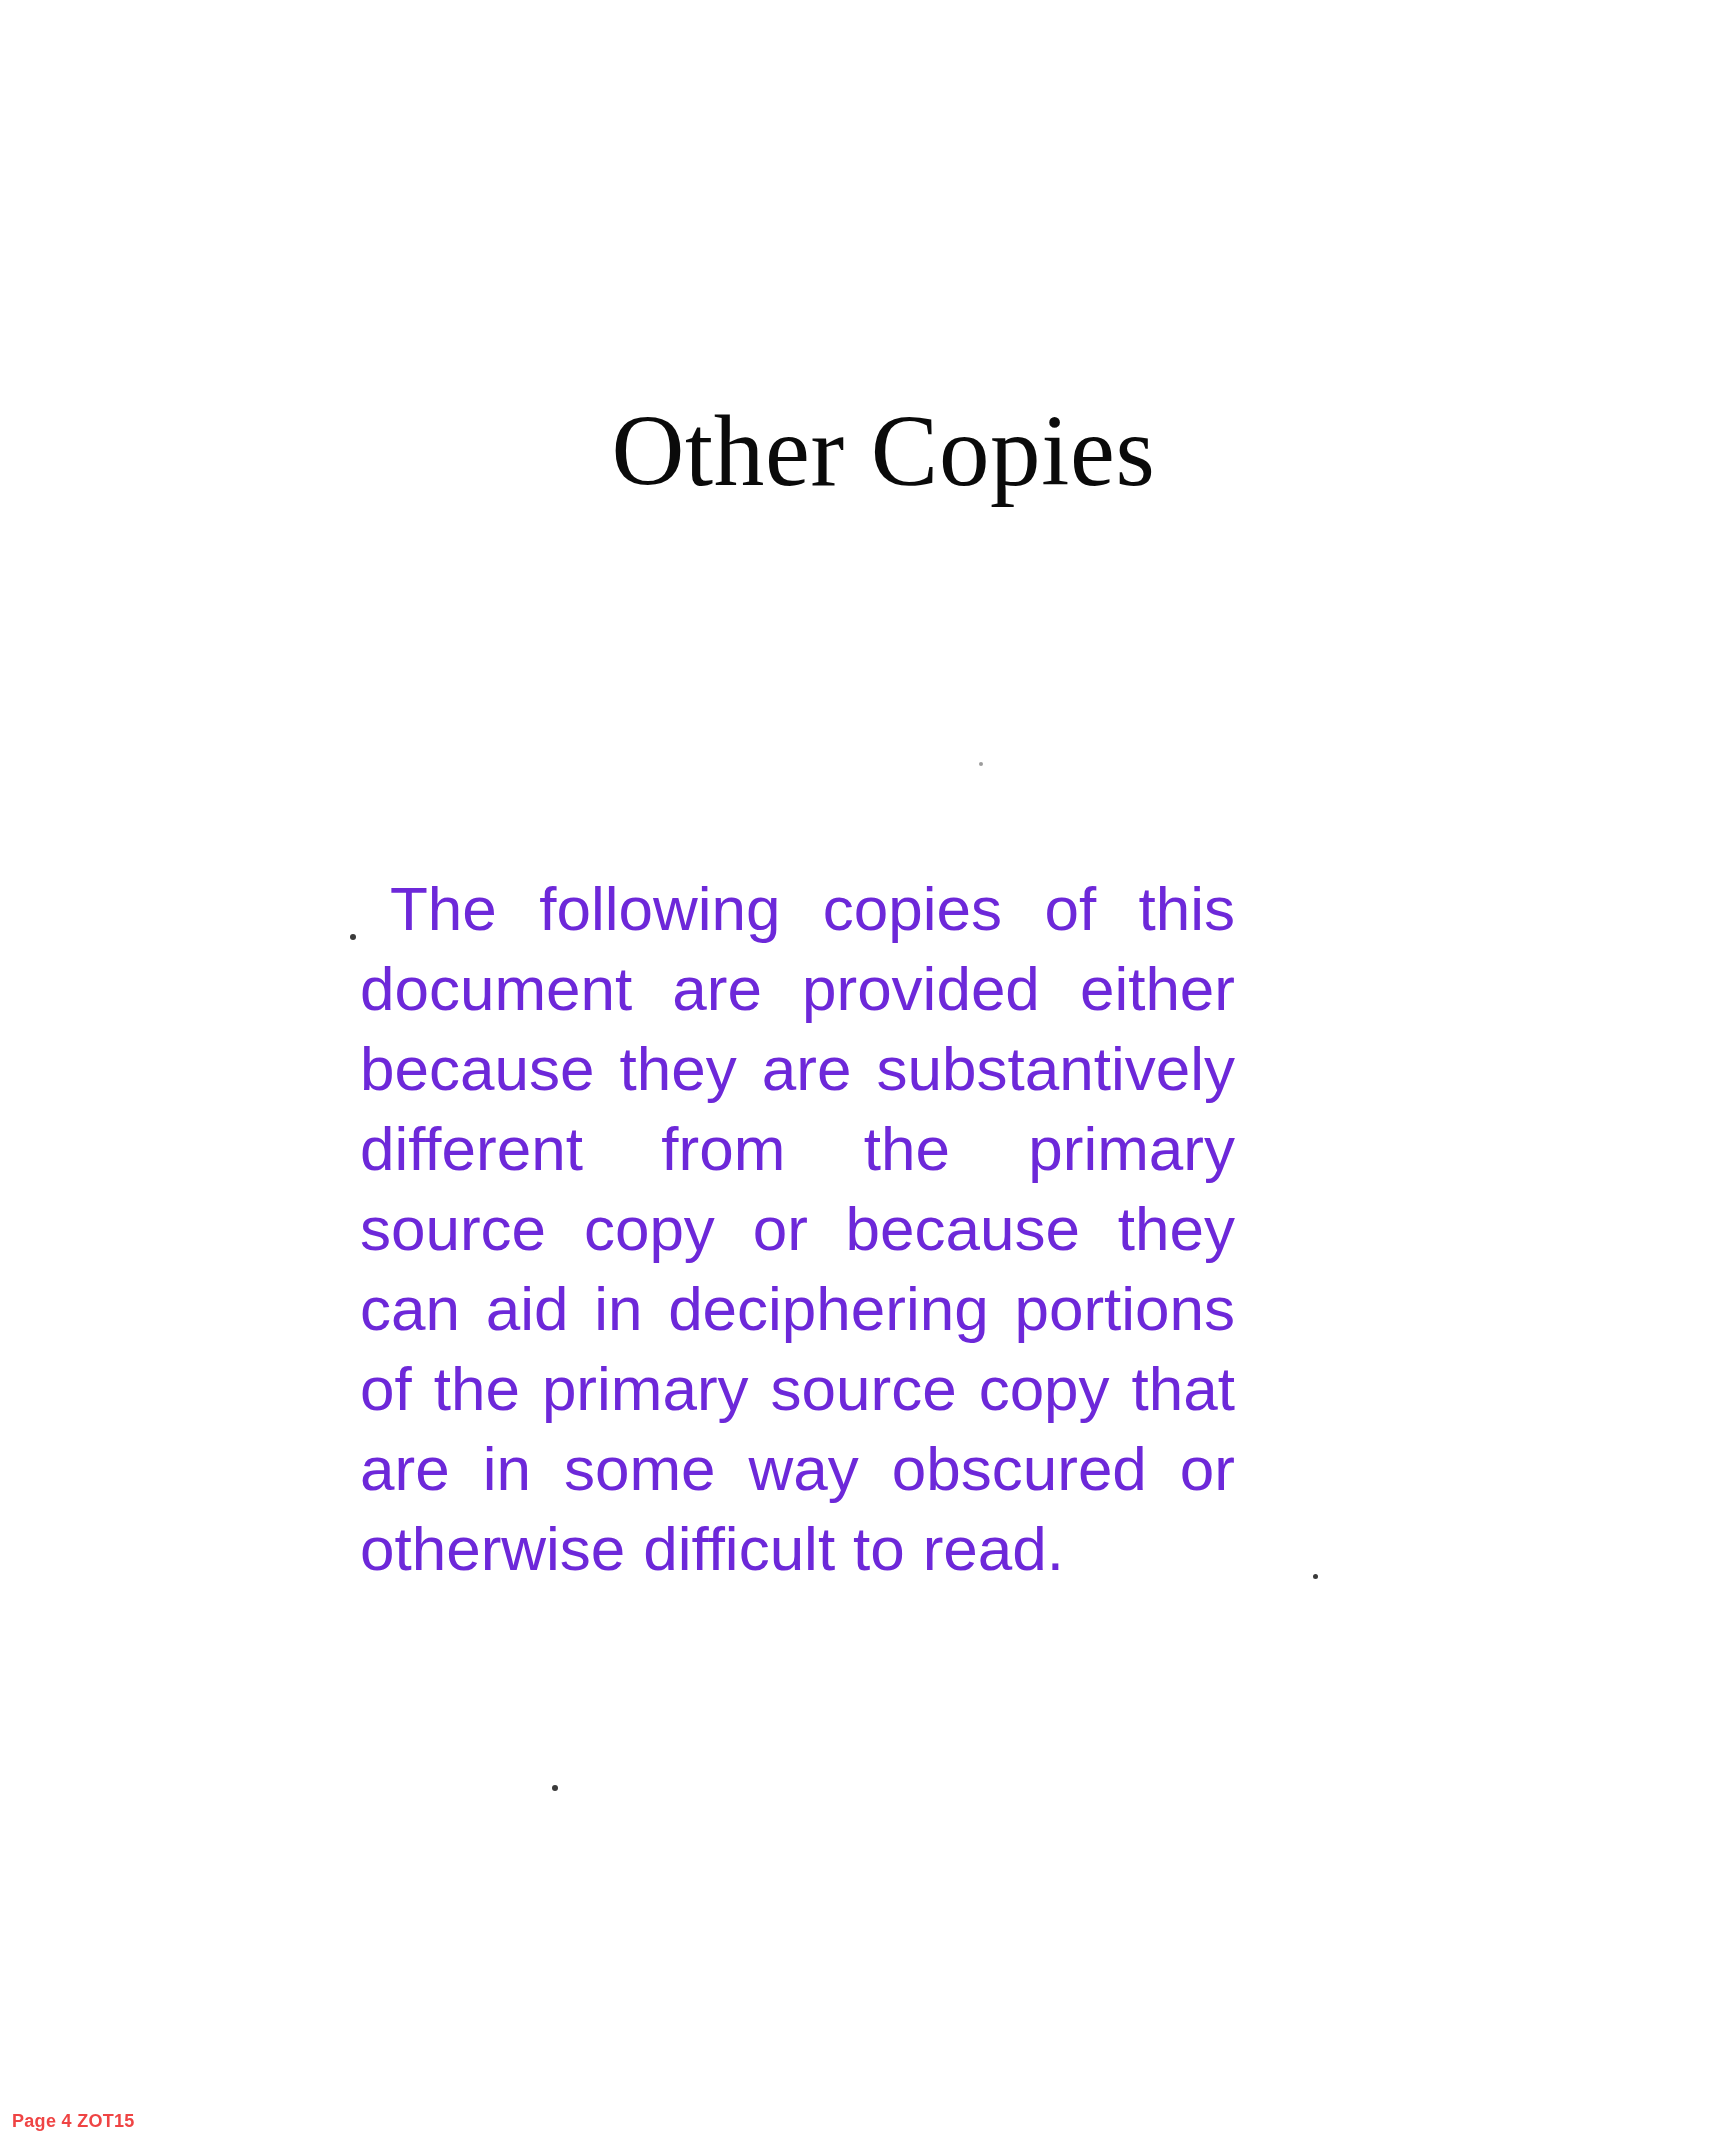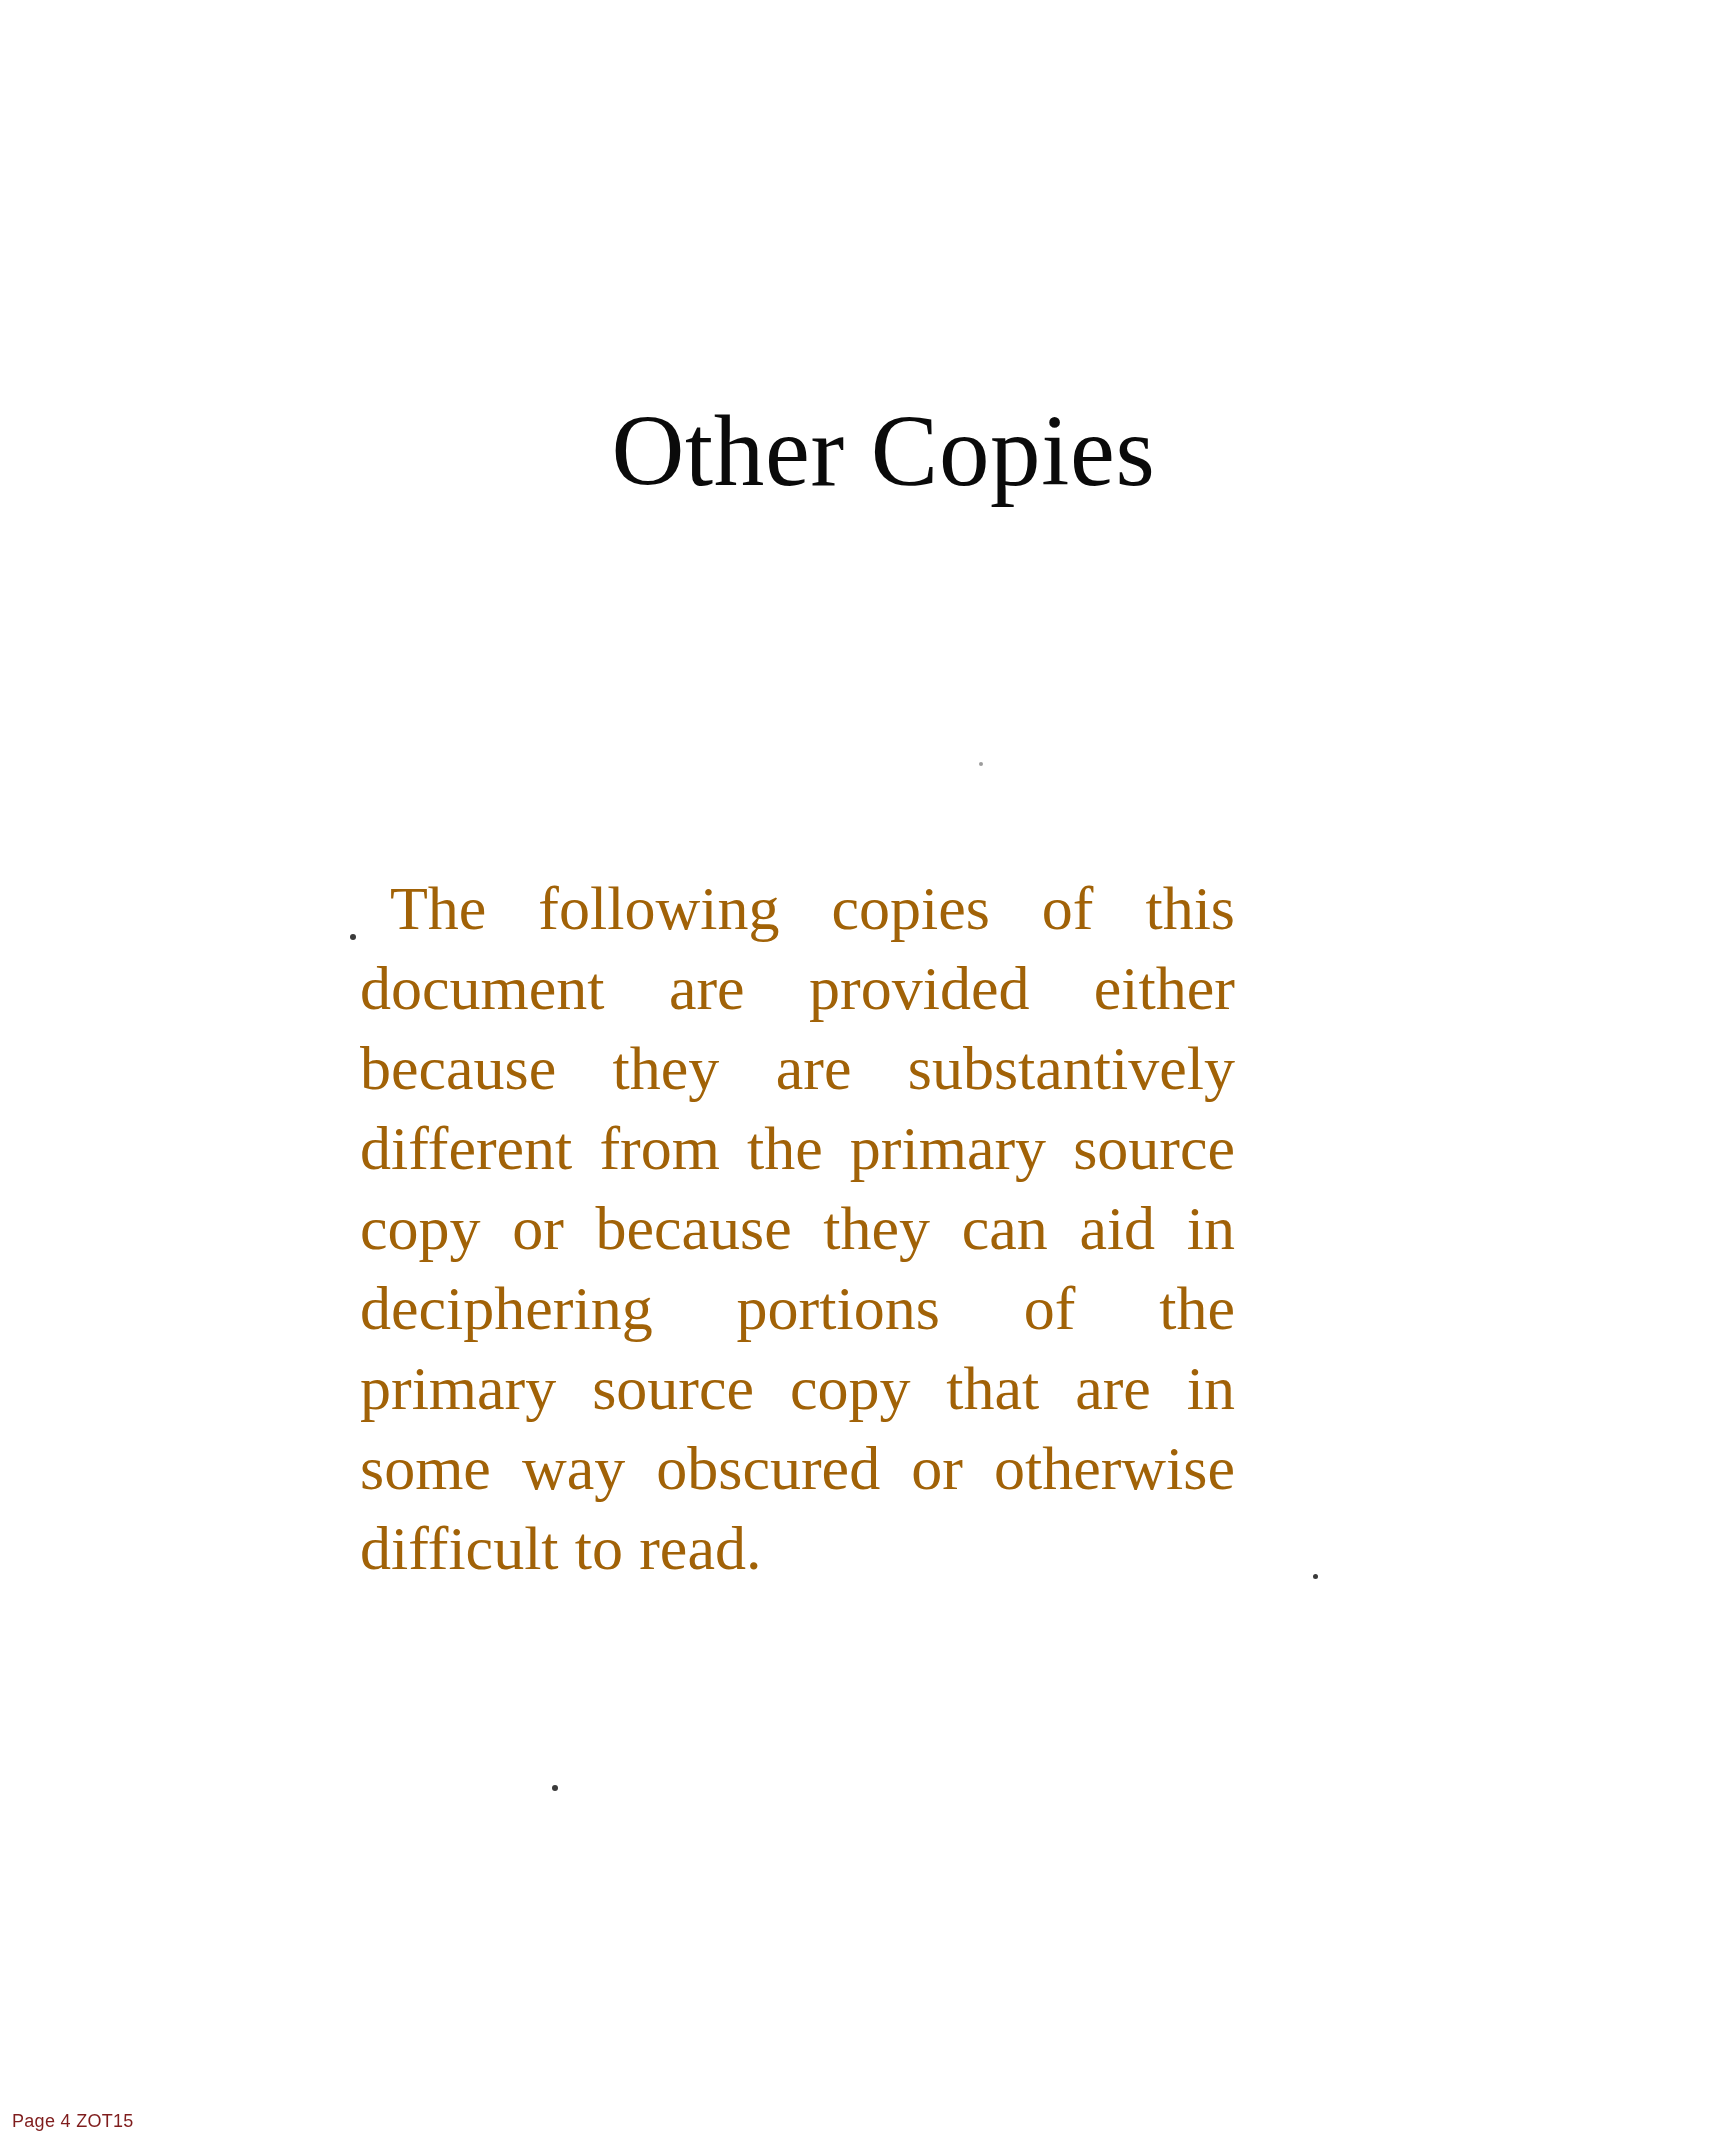--- a/index.html
+++ b/index.html
@@ -33,36 +33,36 @@
     letter-spacing: 0.7px;
     color: #0a0a0a;
     padding-left: 52px;
     box-sizing: border-box;
   }
   .body-block {
     position: absolute;
     top: 807px;
     left: 360px;
     width: 875px;
-    font-family: Liberation Serif, serif;
+    font-family: Liberation Sans, sans-serif;
     font-size: 62px;
     line-height: 1.29;
     text-align: justify;
     text-indent: 30px;
-    color: #a16207;
+    color: #6d28d9;
     word-spacing: 0.7px;
   }
   .footer {
     position: absolute;
     left: 12px;
     bottom: 19px;
     font-family: "Liberation Sans", sans-serif;
     font-size: 18px;
-    font-weight: normal;
-    color: #7f1d1d;
+    font-weight: bold;
+    color: #ef4444;
     letter-spacing: 0.3px;
   }
   .speck {
     position: absolute;
     background: #3a3a3a;
     border-radius: 50%;
   }
   .speck.s1 { left: 350px; top: 934px; width: 6px; height: 6px; }
   .speck.s2 { left: 1313px; top: 1574px; width: 5.4px; height: 5.4px; }
   .speck.s3 { left: 552px; top: 1785px; width: 6px; height: 6px; }

